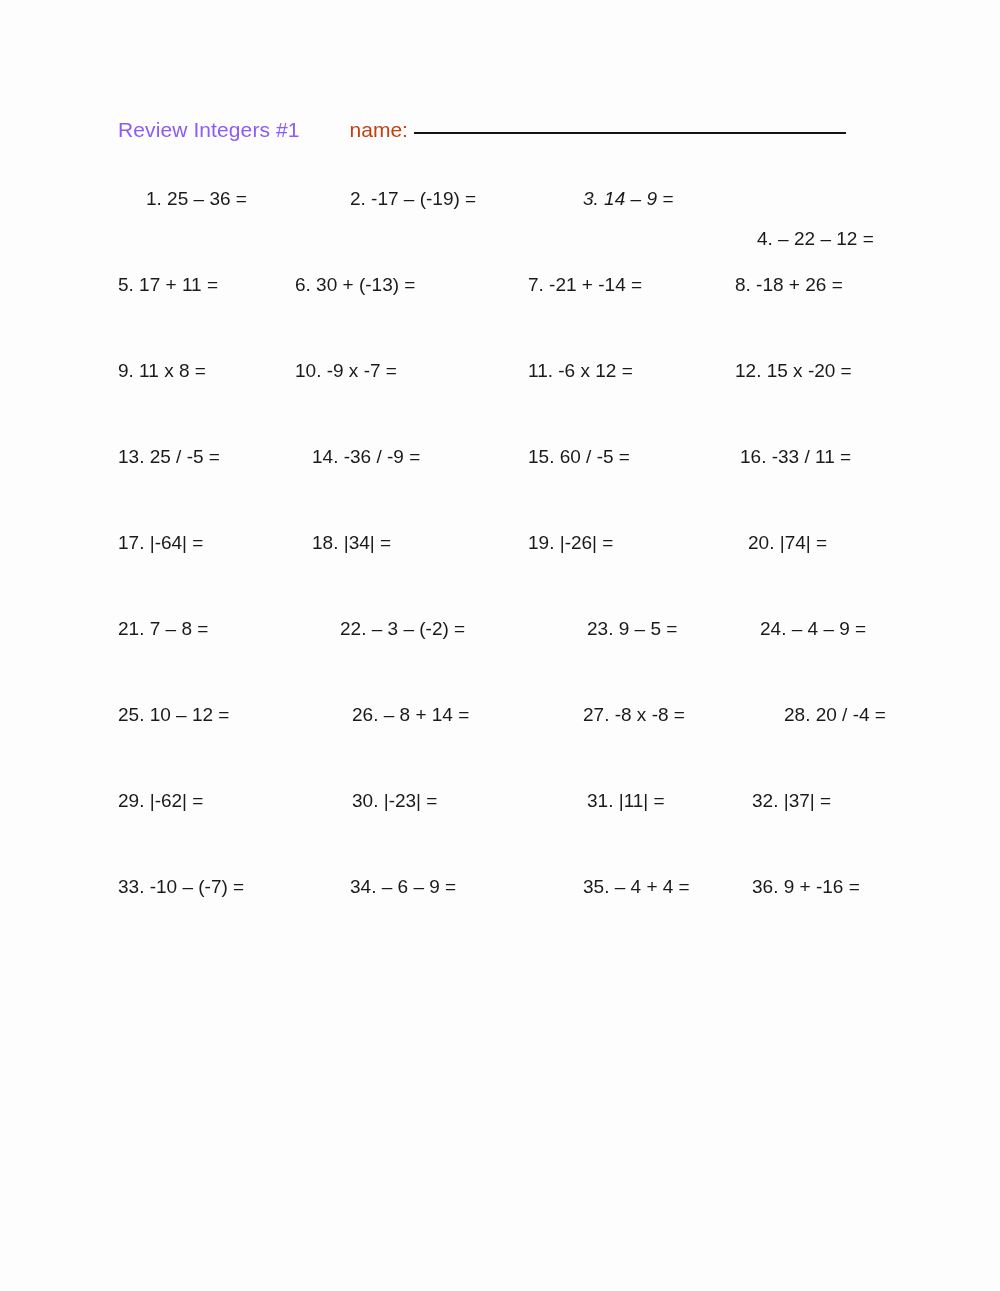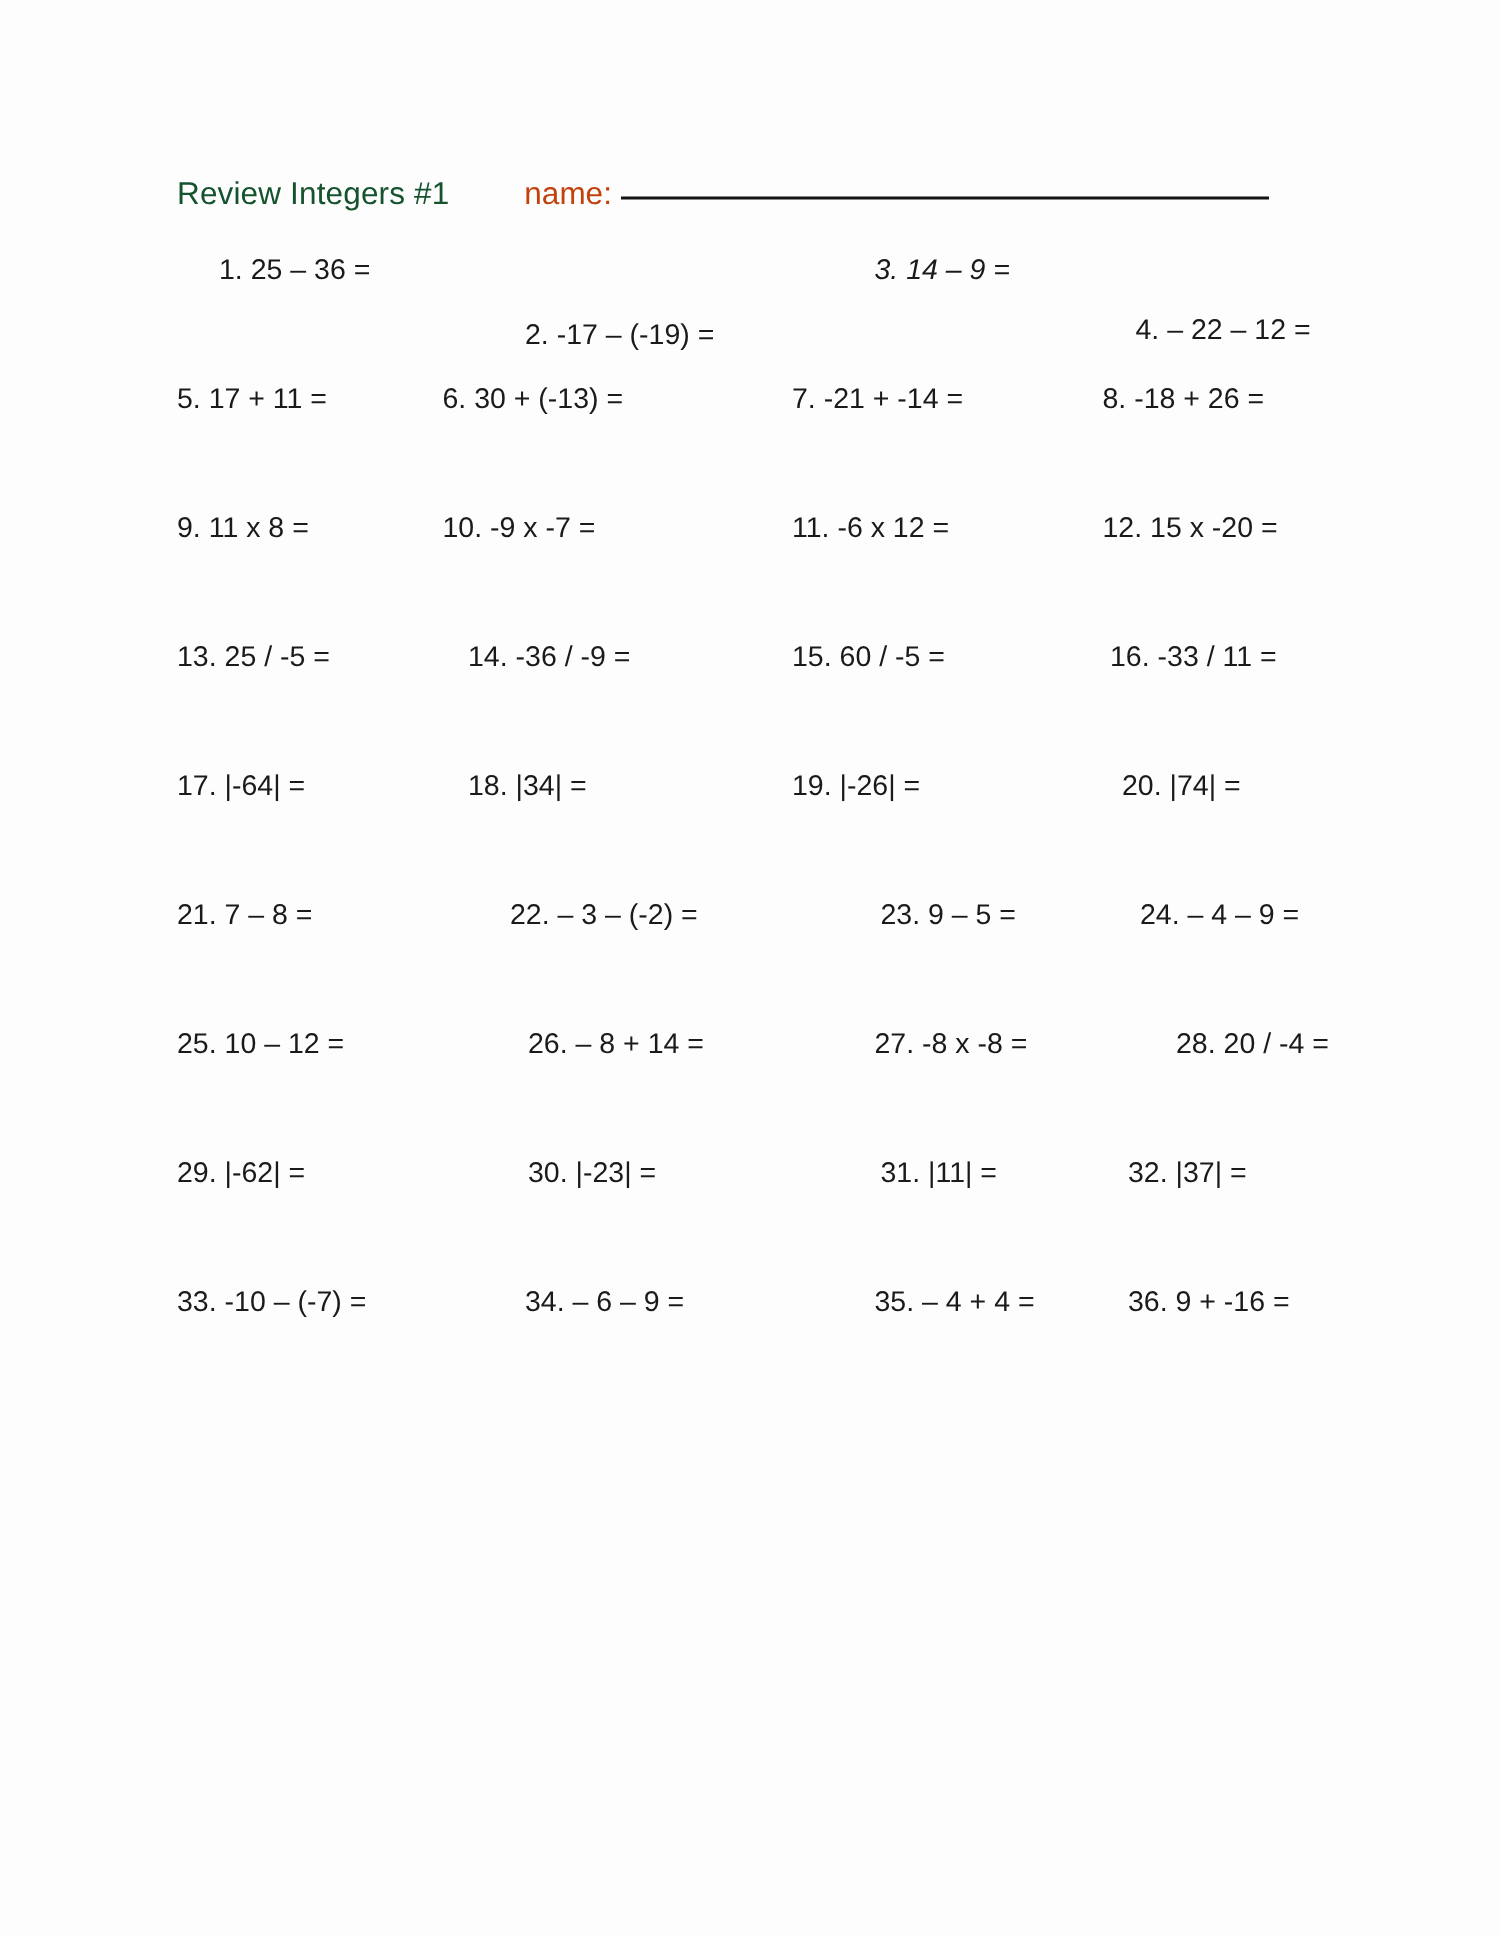--- a/index.html
+++ b/index.html
@@ -31,21 +31,21 @@
     top: 118px;
     width: 800px;
     height: 40px;
     display: flex;
     align-items: baseline;
     white-space: nowrap;
   }
   .worksheet-title {
     font-size: 21px;
     letter-spacing: 0.1px;
-    color: #14532d;
+    color: #8b5cf6;
     text-align: center;
   }
   .name-label {
     font-size: 21px;
     margin-left: 50px;
     color: #c2410c;
   }
   .name-rule {
     display: inline-block;
     width: 432px;
@@ -53,21 +53,21 @@
     border-bottom: 2px solid #141414;
     height: 0;
     position: relative;
     top: -3px;
   }
 
   
   .grid {
     position: absolute;
     left: 0;
-    top: 168px;
+    top: 186px;
     width: 992px;
   }
   .prow {
     position: relative;
     height: 86px;
   }
   .cell {
     position: absolute;
     top: 0;
     font-size: 19px;
@@ -76,21 +76,21 @@
     color: #1a1a1a;
   }
   
   .c1 { left: 118px; }
   .c2 { left: 295px; }
   .c3 { left: 528px; }
   .c4 { left: 735px; }
 
   
   .i1  { left: 146px; }
-  .i2  { left: 350px; margin-top: 43px; }
+  .i2  { left: 350px; }
   .i3  { left: 583px; font-style: italic; }
   .i4  { left: 757px; margin-top: 40px; }
 
   .i14 { left: 312px; }
   .i18 { left: 312px; }
   .i16 { left: 740px; }
   .i20 { left: 748px; }
 
   .i22 { left: 340px; }
   .i23 { left: 587px; }

